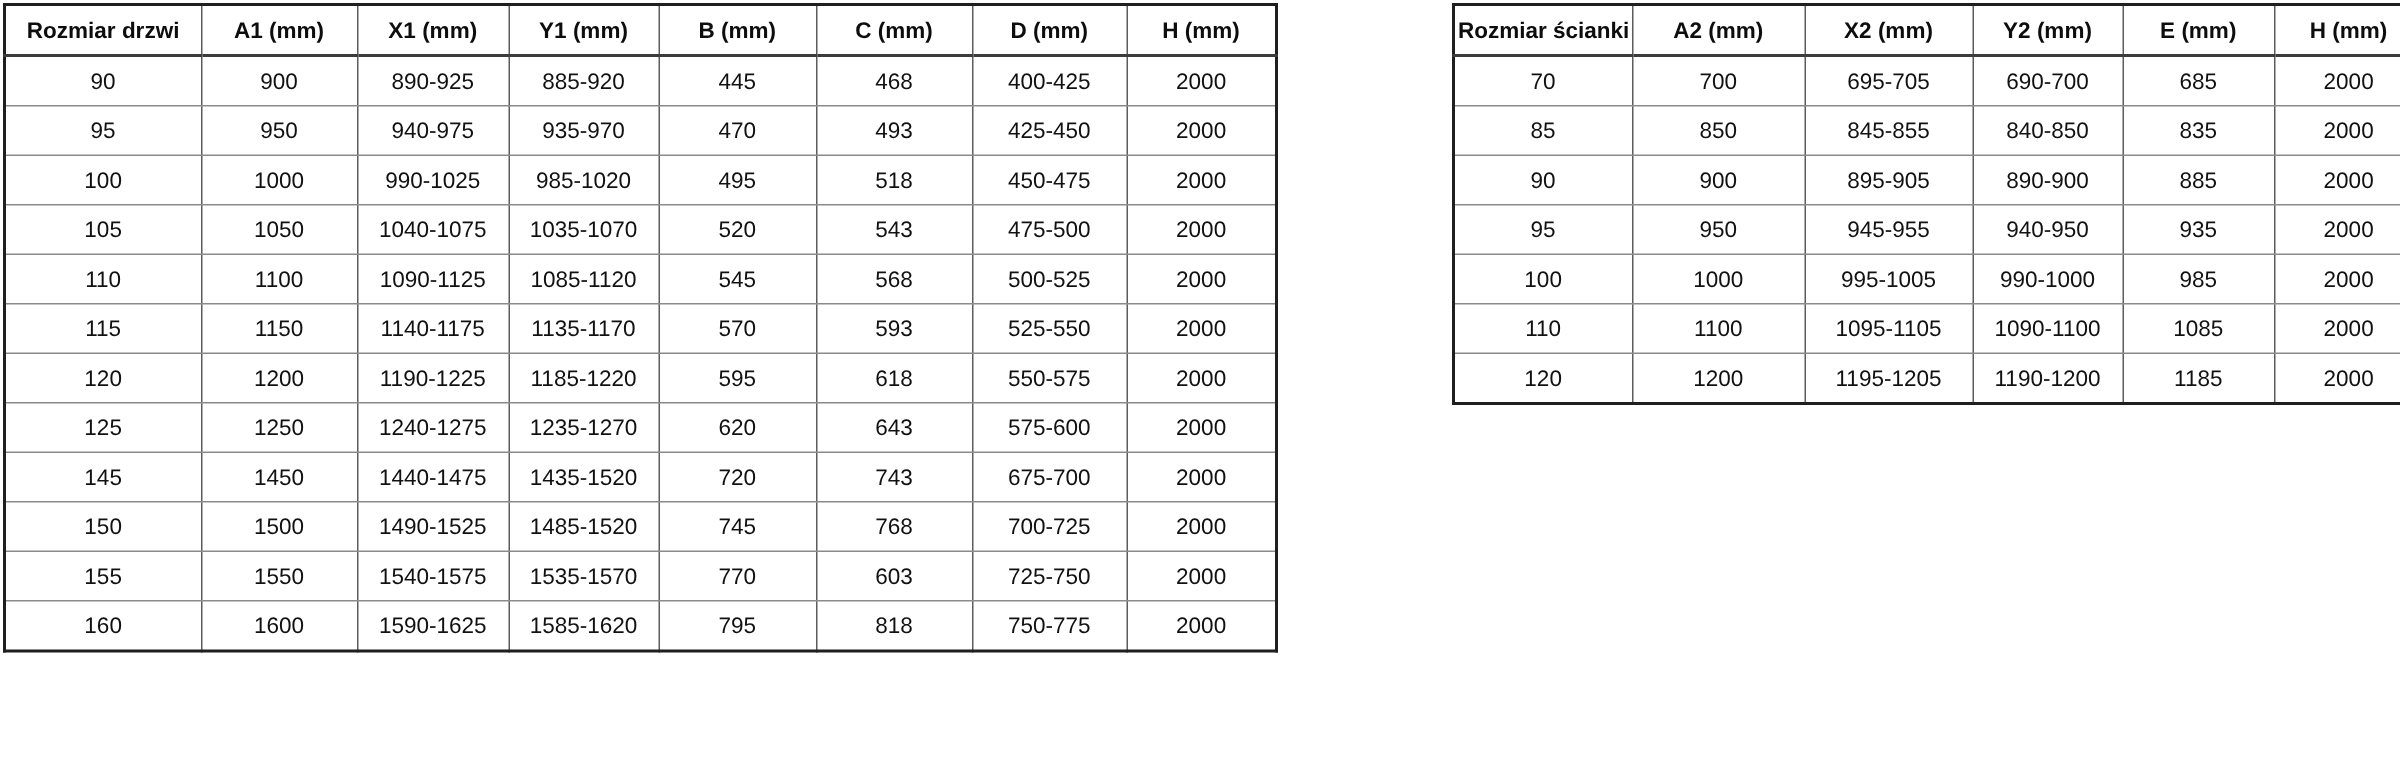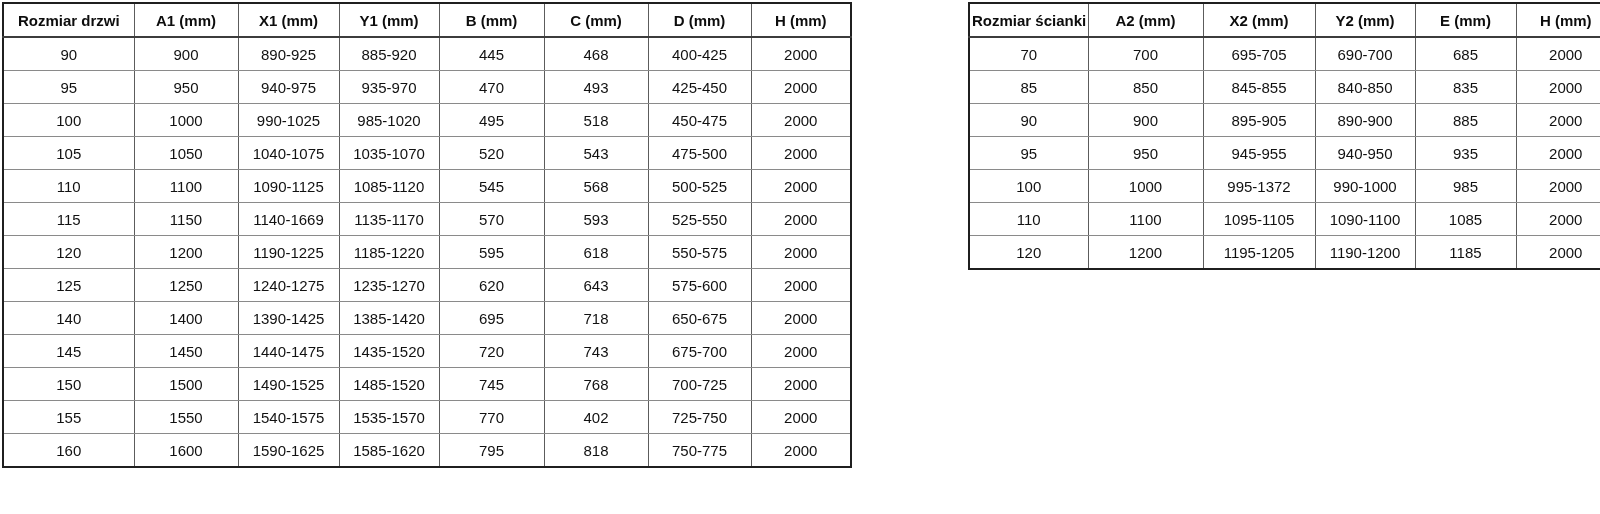--- a/index.html
+++ b/index.html
@@ -118,21 +118,21 @@
         <td>1090-1125</td>
         <td>1085-1120</td>
         <td>545</td>
         <td>568</td>
         <td>500-525</td>
         <td>2000</td>
       </tr>
       <tr>
         <td>115</td>
         <td>1150</td>
-        <td>1140-1669</td>
+        <td>1140-1175</td>
         <td>1135-1170</td>
         <td>570</td>
         <td>593</td>
         <td>525-550</td>
         <td>2000</td>
       </tr>
       <tr>
         <td>120</td>
         <td>1200</td>
         <td>1190-1225</td>
@@ -146,30 +146,20 @@
         <td>125</td>
         <td>1250</td>
         <td>1240-1275</td>
         <td>1235-1270</td>
         <td>620</td>
         <td>643</td>
         <td>575-600</td>
         <td>2000</td>
       </tr>
       <tr>
-        <td>140</td>
-        <td>1400</td>
-        <td>1390-1425</td>
-        <td>1385-1420</td>
-        <td>695</td>
-        <td>718</td>
-        <td>650-675</td>
-        <td>2000</td>
-      </tr>
-      <tr>
         <td>145</td>
         <td>1450</td>
         <td>1440-1475</td>
         <td>1435-1520</td>
         <td>720</td>
         <td>743</td>
         <td>675-700</td>
         <td>2000</td>
       </tr>
       <tr>
@@ -181,21 +171,21 @@
         <td>768</td>
         <td>700-725</td>
         <td>2000</td>
       </tr>
       <tr>
         <td>155</td>
         <td>1550</td>
         <td>1540-1575</td>
         <td>1535-1570</td>
         <td>770</td>
-        <td>402</td>
+        <td>603</td>
         <td>725-750</td>
         <td>2000</td>
       </tr>
       <tr>
         <td>160</td>
         <td>1600</td>
         <td>1590-1625</td>
         <td>1585-1620</td>
         <td>795</td>
         <td>818</td>
@@ -253,21 +243,21 @@
         <td>95</td>
         <td>950</td>
         <td>945-955</td>
         <td>940-950</td>
         <td>935</td>
         <td>2000</td>
       </tr>
       <tr>
         <td>100</td>
         <td>1000</td>
-        <td>995-1372</td>
+        <td>995-1005</td>
         <td>990-1000</td>
         <td>985</td>
         <td>2000</td>
       </tr>
       <tr>
         <td>110</td>
         <td>1100</td>
         <td>1095-1105</td>
         <td>1090-1100</td>
         <td>1085</td>

